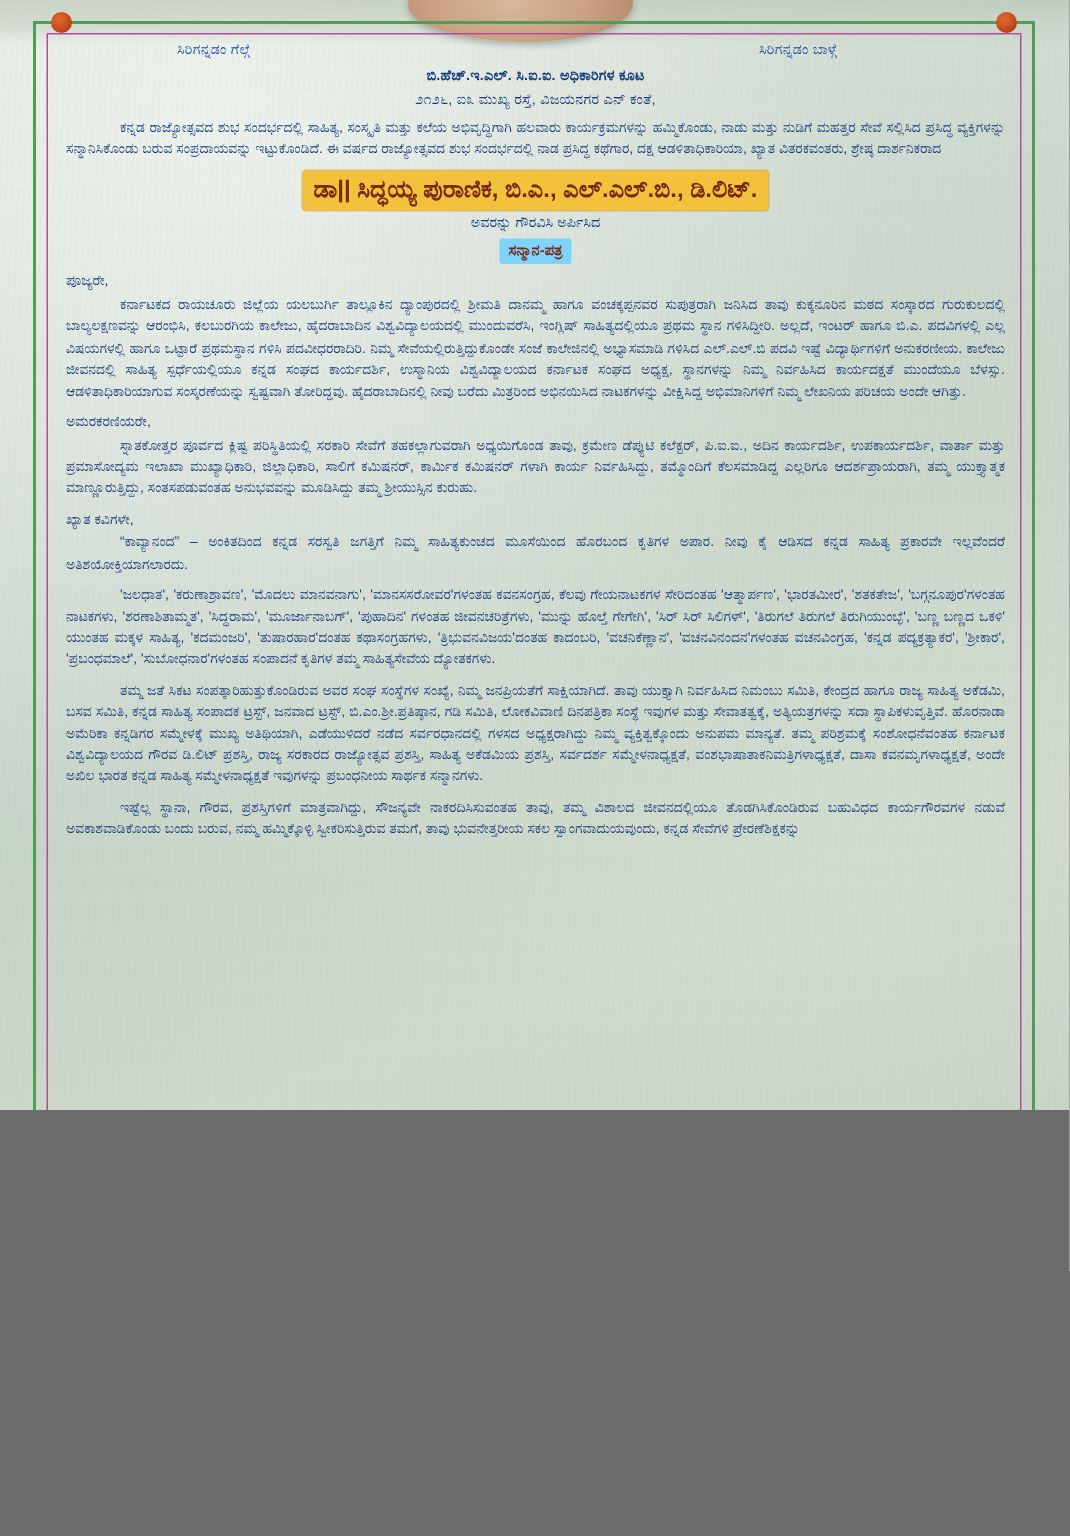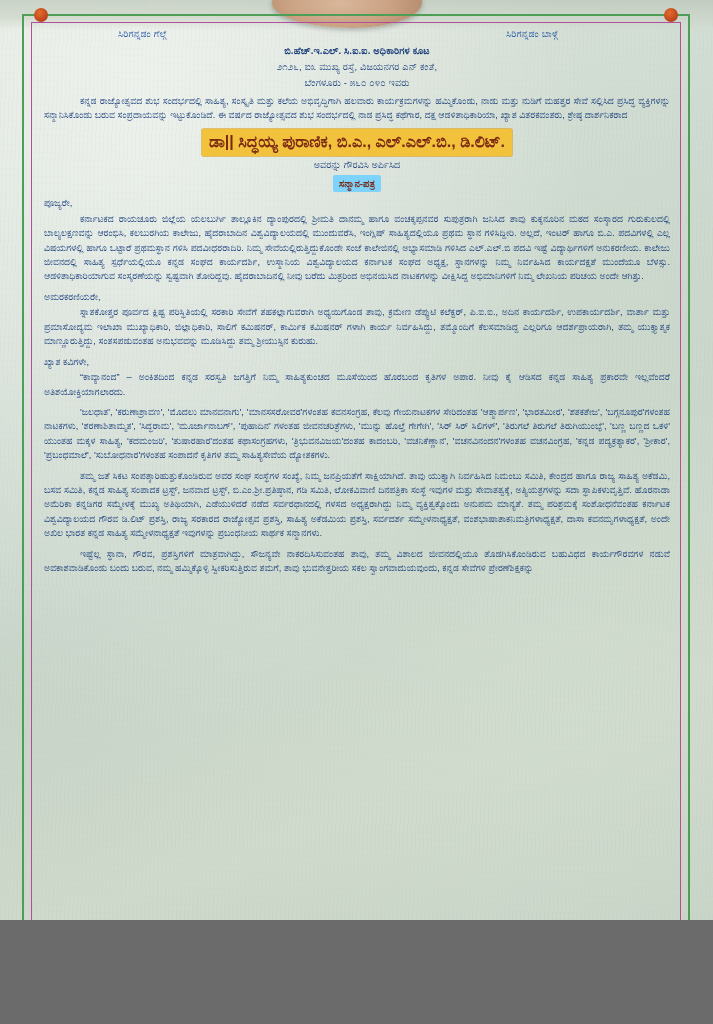--- a/index.html
+++ b/index.html
@@ -3,21 +3,21 @@
 <meta charset="utf-8">
 <style>
   html, body {
     margin: 0;
     padding: 0;
     background: #6b6b6b;
   }
   #page {
     position: relative;
     width: 713px;
-    height: 920px;
+    height: 740px;
     overflow: hidden;
     background: #cdd8cd;
     font-family: "Liberation Sans", sans-serif;
   }
   
   .paper {
     position: absolute;
     inset: 0;
     background:
       radial-gradient(ellipse at 20% 12%, rgba(255,255,255,0.55), rgba(255,255,255,0) 55%),
@@ -205,21 +205,20 @@
   <div class="corner br"></div>
 
   <div class="corner-label left">ಸಿರಿಗನ್ನಡಂ ಗೆಲ್ಗೆ</div>
   <div class="corner-label right">ಸಿರಿಗನ್ನಡಂ ಬಾಳ್ಗೆ</div>
 
   <div class="content">
 
     <div class="hl-block center">
       <span class="head-line bold">ಬಿ.ಹೆಚ್.ಇ.ಎಲ್. ಸಿ.ಐ.ಐ. ಅಧಿಕಾರಿಗಳ ಕೂಟ</span>
       <span class="head-line">೨೧೨೬, ಐ೩ ಮುಖ್ಯ ರಸ್ತೆ, ವಿಜಯನಗರ ಎನ್ ಕಂತೆ,</span>
-      <span class="head-line">ಬೆಂಗಳೂರು - ೫೬೦ ೦೪೦ ಇವರು</span>
     </div>
 
     <p class="para justify">ಕನ್ನಡ ರಾಜ್ಯೋತ್ಸವದ ಶುಭ ಸಂದರ್ಭದಲ್ಲಿ ಸಾಹಿತ್ಯ, ಸಂಸ್ಕೃತಿ ಮತ್ತು ಕಲೆಯ ಅಭಿವೃದ್ಧಿಗಾಗಿ ಹಲವಾರು ಕಾರ್ಯಕ್ರಮಗಳನ್ನು ಹಮ್ಮಿಕೊಂಡು, ನಾಡು ಮತ್ತು ನುಡಿಗೆ ಮಹತ್ತರ ಸೇವೆ ಸಲ್ಲಿಸಿದ ಪ್ರಸಿದ್ಧ ವ್ಯಕ್ತಿಗಳನ್ನು ಸನ್ಮಾನಿಸಿಕೊಂಡು ಬರುವ ಸಂಪ್ರದಾಯವನ್ನು ಇಟ್ಟುಕೊಂಡಿದೆ. ಈ ವರ್ಷದ ರಾಜ್ಯೋತ್ಸವದ ಶುಭ ಸಂದರ್ಭದಲ್ಲಿ ನಾಡ ಪ್ರಸಿದ್ಧ ಕಥೆಗಾರ, ದಕ್ಷ ಆಡಳಿತಾಧಿಕಾರಿಯಾ, ಖ್ಯಾತ ವಿತರಕವಂತರು, ಶ್ರೇಷ್ಠ ದಾರ್ಶನಿಕರಾದ</p>
 
     <div class="honoree">
       <span class="hl">ಡಾ|| ಸಿದ್ಧಯ್ಯ ಪುರಾಣಿಕ, ಬಿ.ಎ., ಎಲ್.ಎಲ್.ಬಿ., ಡಿ.ಲಿಟ್.</span>
       <span class="sub">ಅವರನ್ನು ಗೌರವಿಸಿ ಅರ್ಪಿಸಿದ</span>
       <span class="hl-small">ಸನ್ಮಾನ-ಪತ್ರ</span>
     </div>
 

